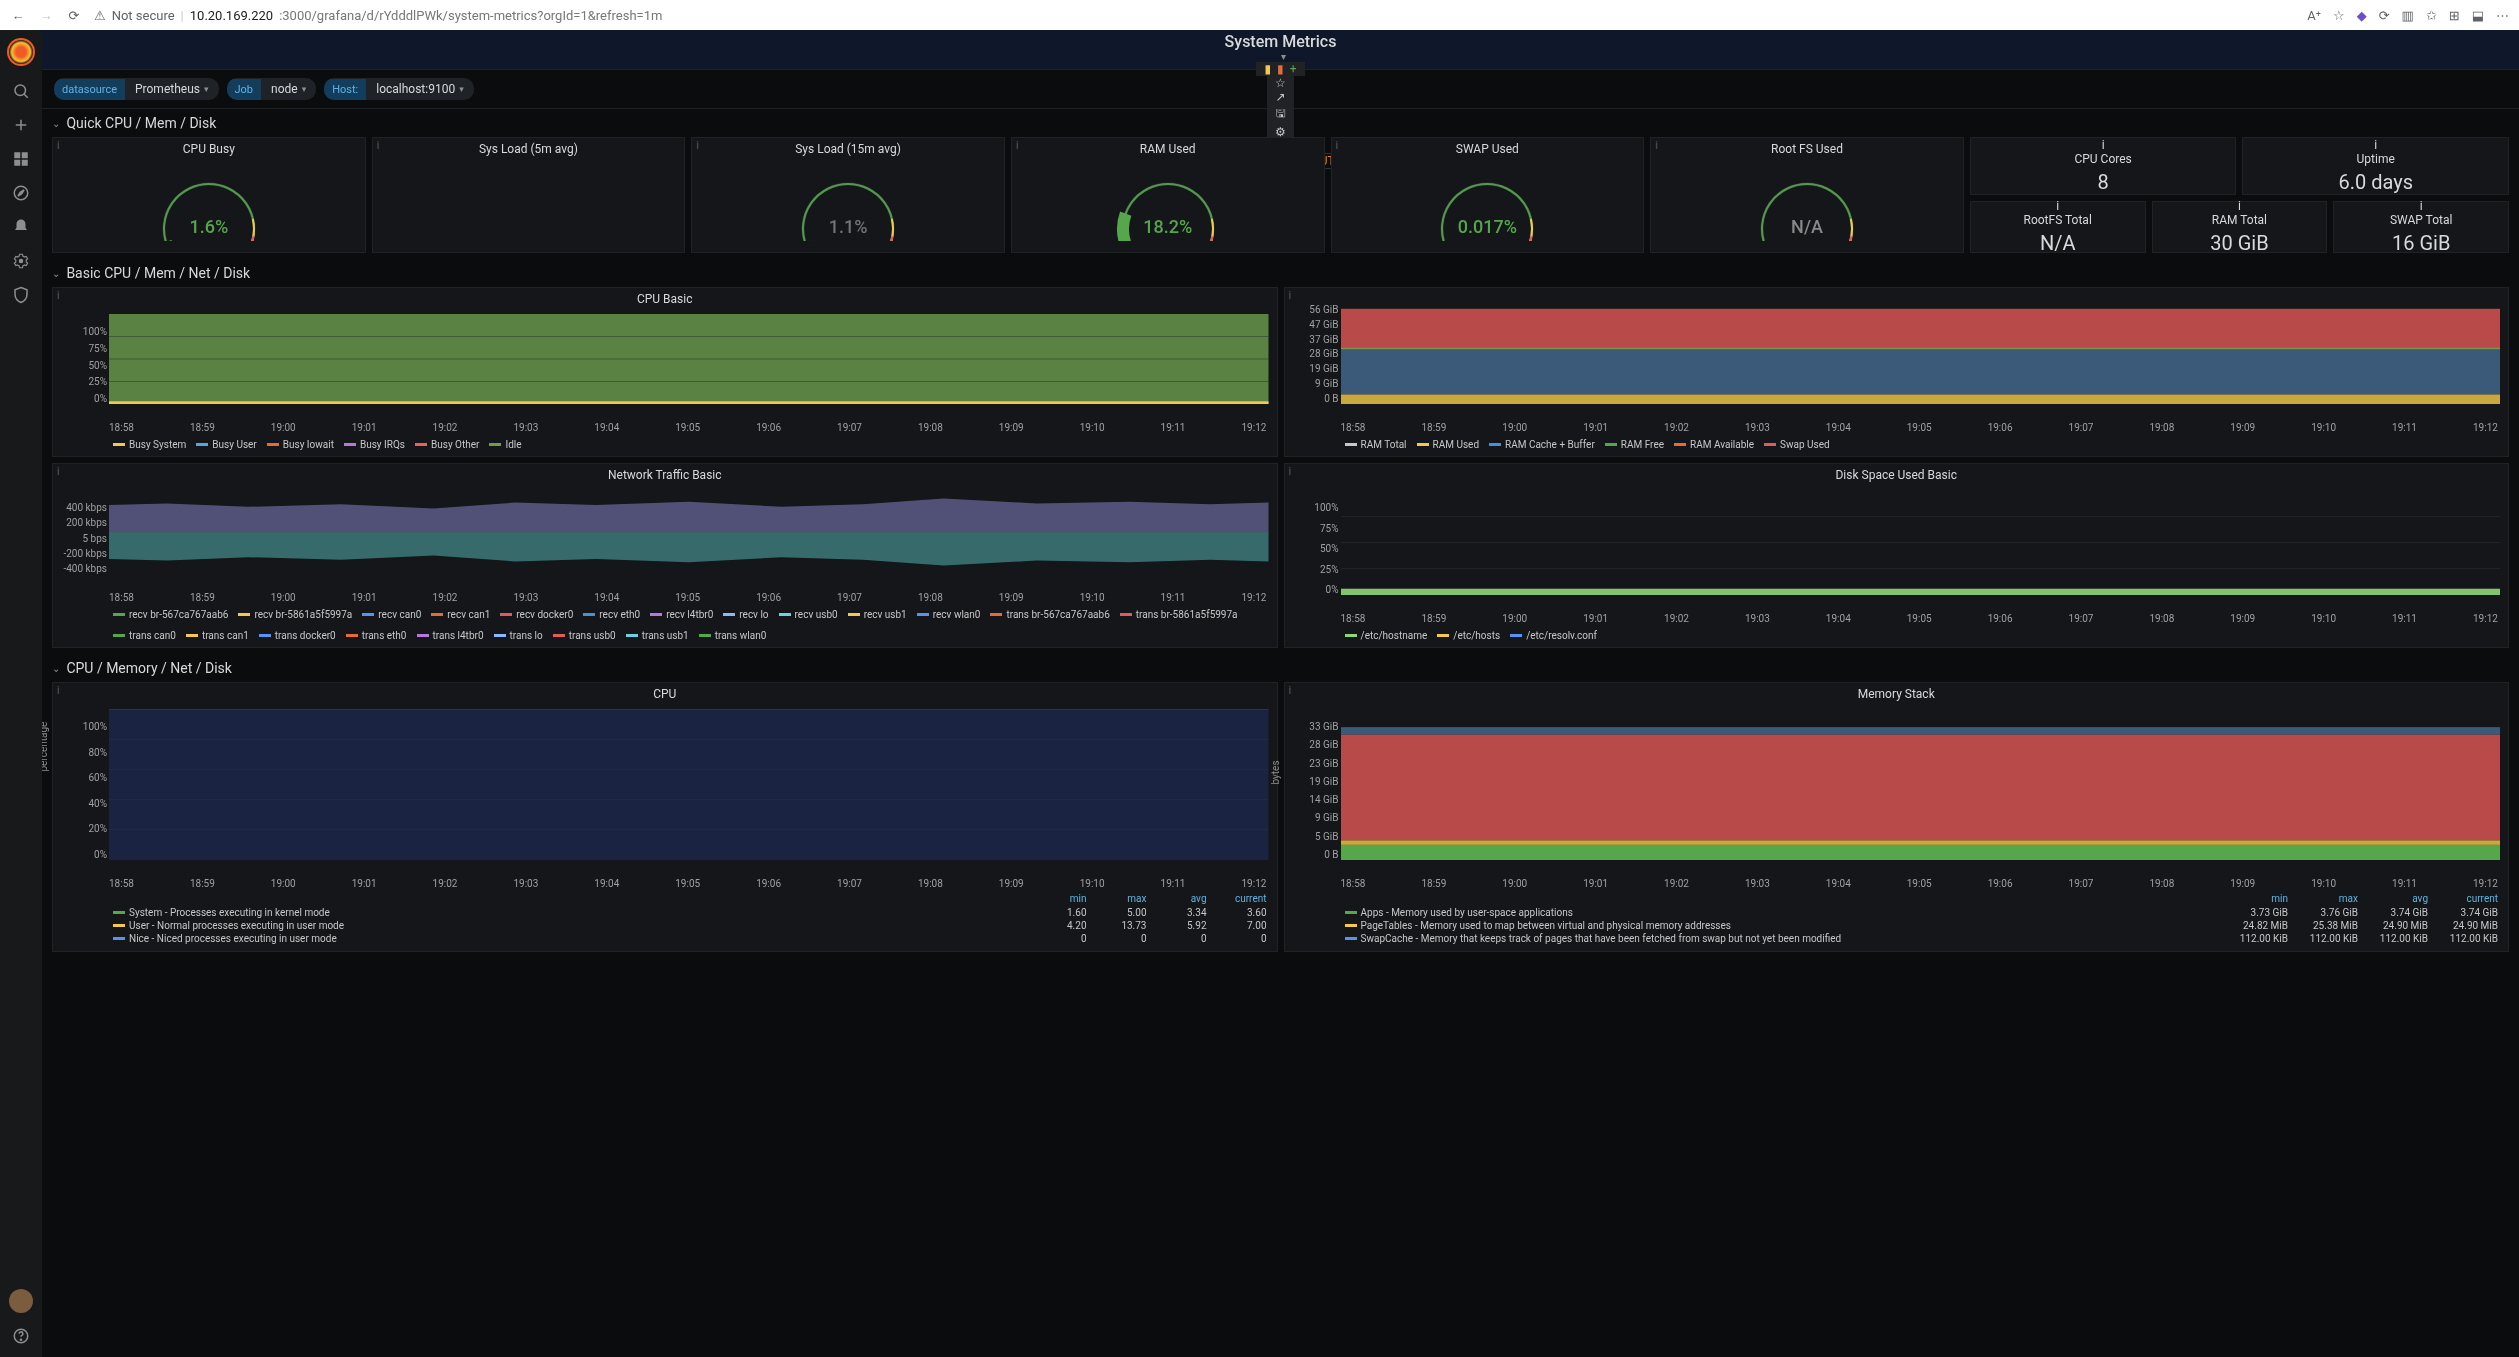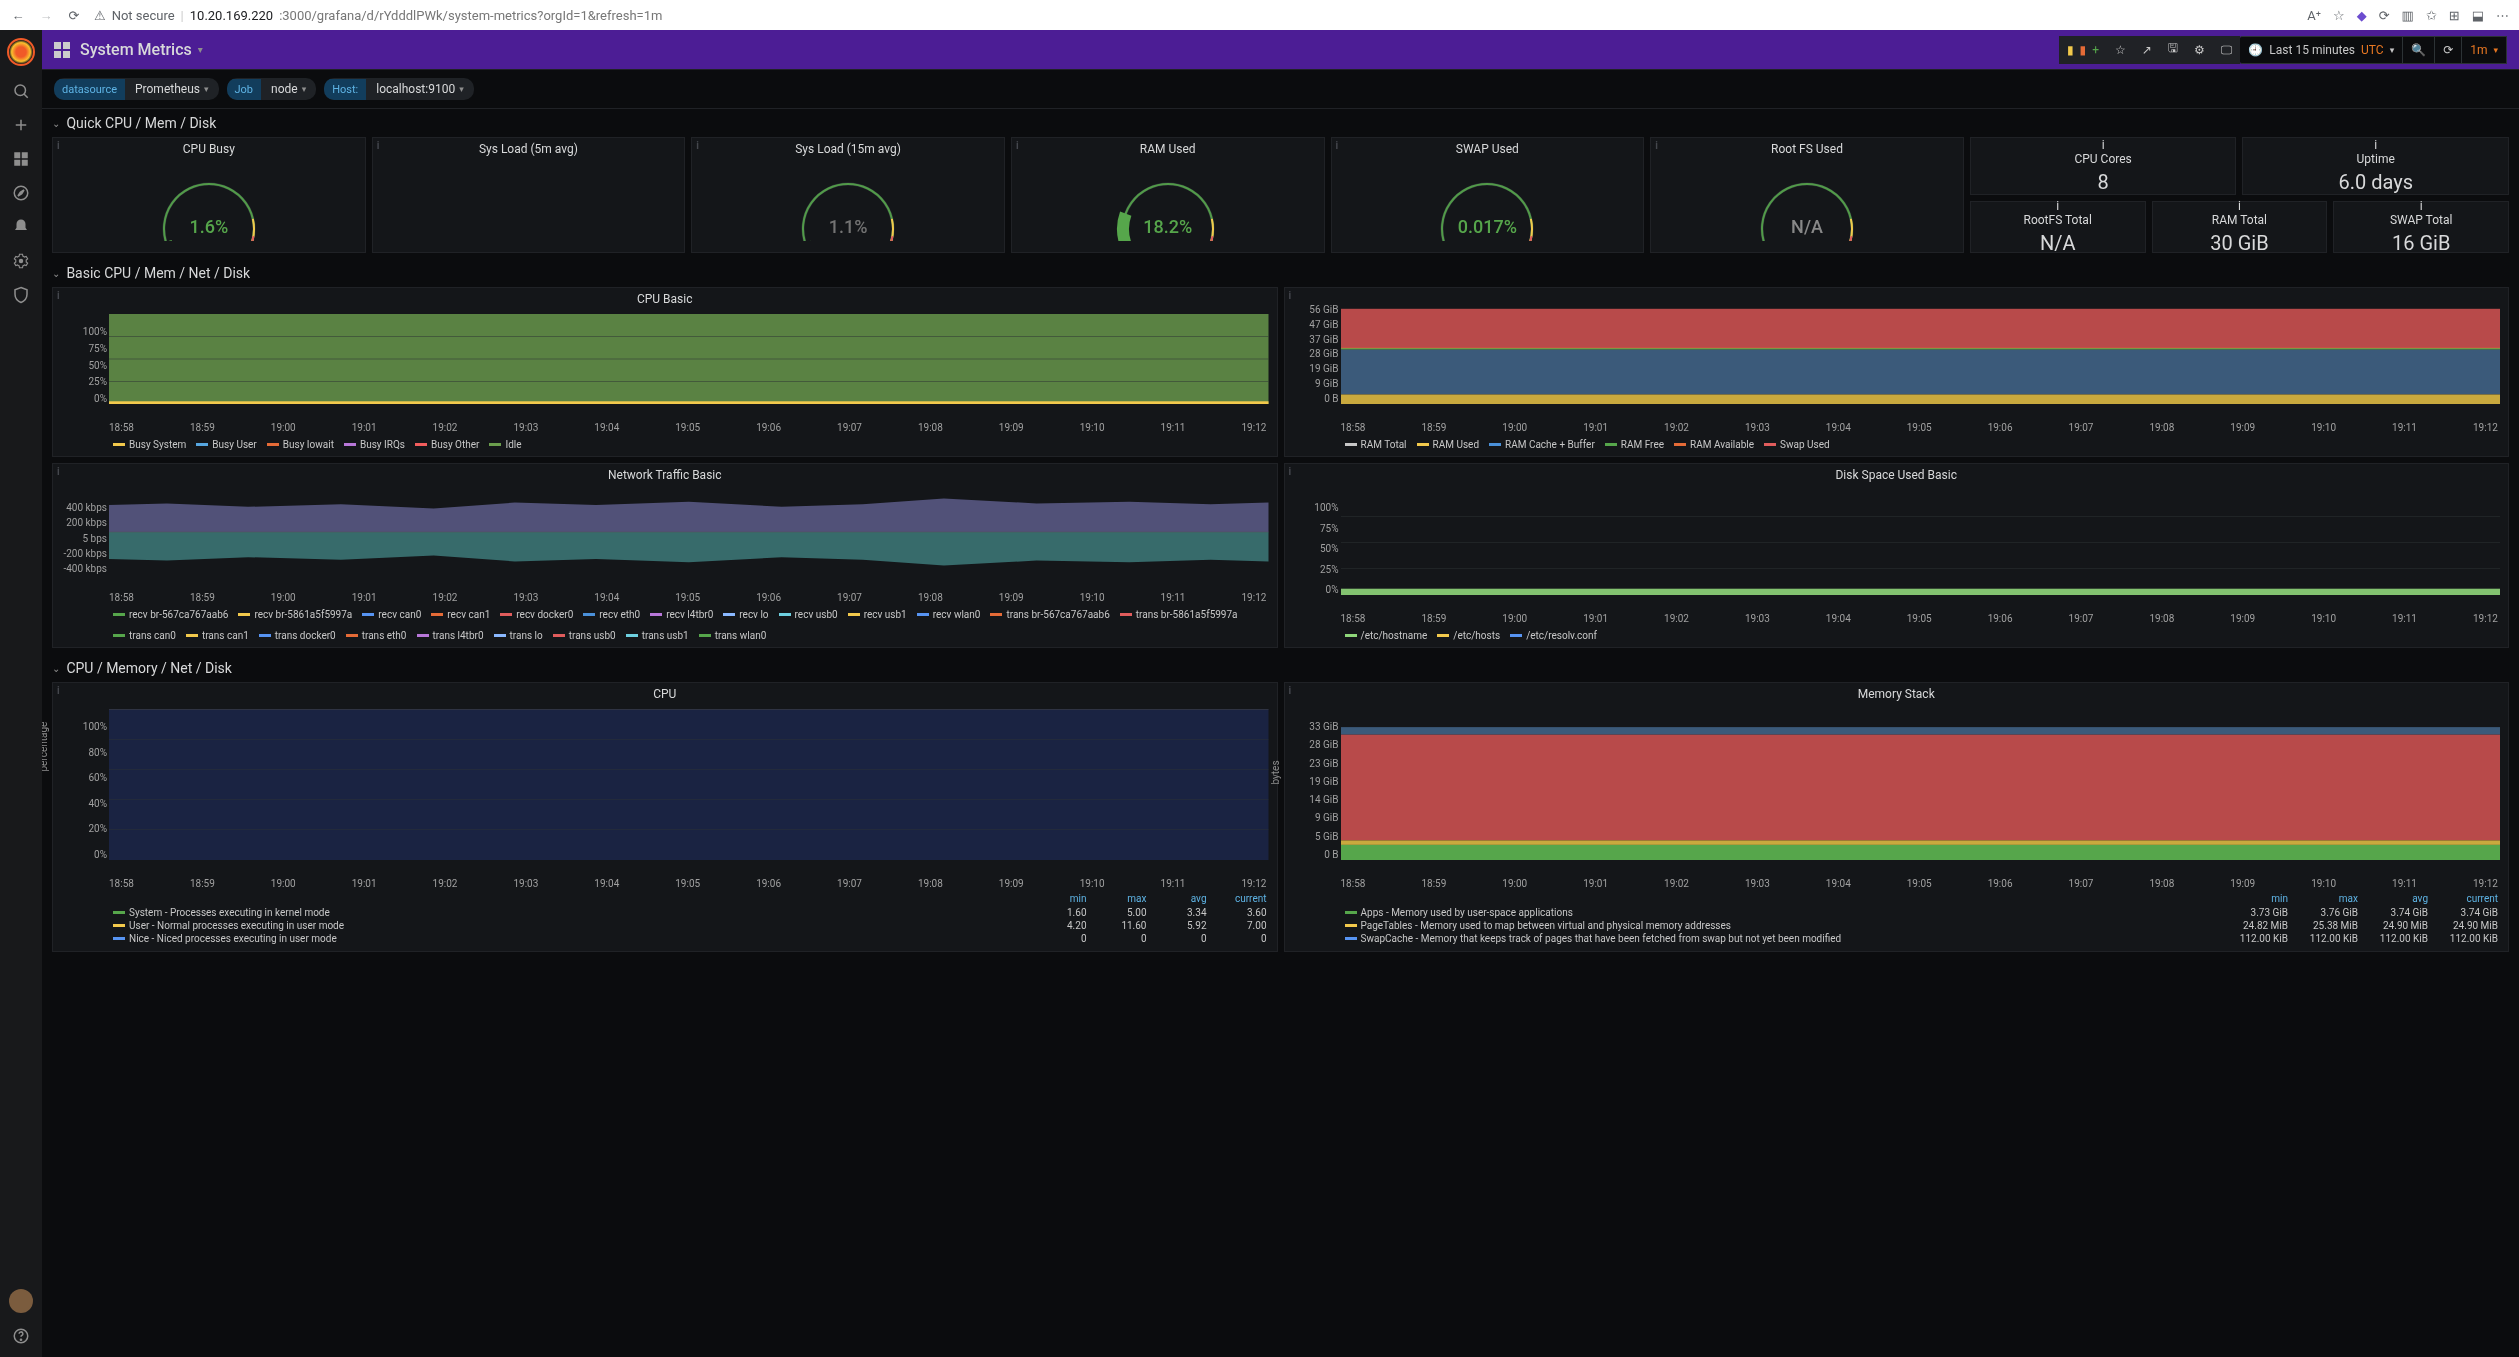--- a/index.html
+++ b/index.html
@@ -14,21 +14,21 @@
 
 .app { display: flex; height: calc(100% - 30px); }
 .sidebar-left { width: 42px; background: #18191b; display: flex; flex-direction: column; align-items: center; gap: 16px; padding-top: 8px; }
 .sidebar-left .logo-circ { width: 28px; height: 28px; border-radius: 50%; background: radial-gradient(circle at center, #f05a28 0%, #f05a28 30%, #fbc02d 55%, transparent 70%); border: 2px solid #f05a28; }
 .sidebar-left .nav-ico { width: 18px; height: 18px; color: #8e8e8e; display:flex; align-items:center; justify-content:center; cursor:pointer; }
 .sidebar-left .nav-ico svg{ width:18px; height:18px; }
 .sidebar-left .bottom { margin-top: auto; margin-bottom: 12px; display:flex; flex-direction:column; gap:14px; align-items:center;}
 .sidebar-left .avatar { width: 24px; height: 24px; border-radius: 50%; background: #7b5c3e; }
 
 .content { flex: 1; display: flex; flex-direction: column; overflow-y: auto; }
-.header { height: 40px; background: #4c1d95; display: flex; align-items: center; padding: 0 12px; border-bottom: 1px solid #202226; }
+.header { height: 40px; background: #0f172a; display: flex; align-items: center; padding: 0 12px; border-bottom: 1px solid #202226; flex-direction: column; }
 .header .dash-ico { width: 16px; height: 16px; margin-right: 10px; display:grid; grid-template-columns:1fr 1fr; grid-template-rows:1fr 1fr; gap:2px;}
 .header .dash-ico div{background:#ccc;}
 .header .title { font-size: 16px; color: #d8d9da; font-weight: 500; }
 .header .title-caret { font-size: 10px; margin-left: 6px; color:#8e8e8e;}
 .header .spacer { flex: 1; }
 .header .hbtn { height: 28px; padding: 0 8px; background: #0b0c0e; border: 1px solid #2c3235; display: flex; align-items: center; color: #c7c7c7; gap: 6px; font-size: 12px; cursor:pointer; }
 .header .hbtn.first{border-top-left-radius:2px; border-bottom-left-radius:2px;}
 .header .hbtn + .hbtn{ border-left:none;}
 .header .hbtn.bar{ background:#202226; border:none;}
 .header .time-utc{color:#e87722;}
@@ -689,21 +689,21 @@
             <div class="trow">
               <span class="lab"><span class="sw" style="background:#56a64b;width:12px;height:3px;display:inline-block"></span>System - Processes executing in kernel mode</span>
               <span>1.60</span>
               <span>5.00</span>
               <span>3.34</span>
               <span>3.60</span>
             </div>
             <div class="trow">
               <span class="lab"><span class="sw" style="background:#f2c94c;width:12px;height:3px;display:inline-block"></span>User - Normal processes executing in user mode</span>
               <span>4.20</span>
-              <span>11.60</span>
+              <span>13.73</span>
               <span>5.92</span>
               <span>7.00</span>
             </div>
             <div class="trow">
               <span class="lab"><span class="sw" style="background:#5794f2;width:12px;height:3px;display:inline-block"></span>Nice - Niced processes executing in user mode</span>
               <span>0</span>
               <span>0</span>
               <span>0</span>
               <span>0</span>
             </div>

